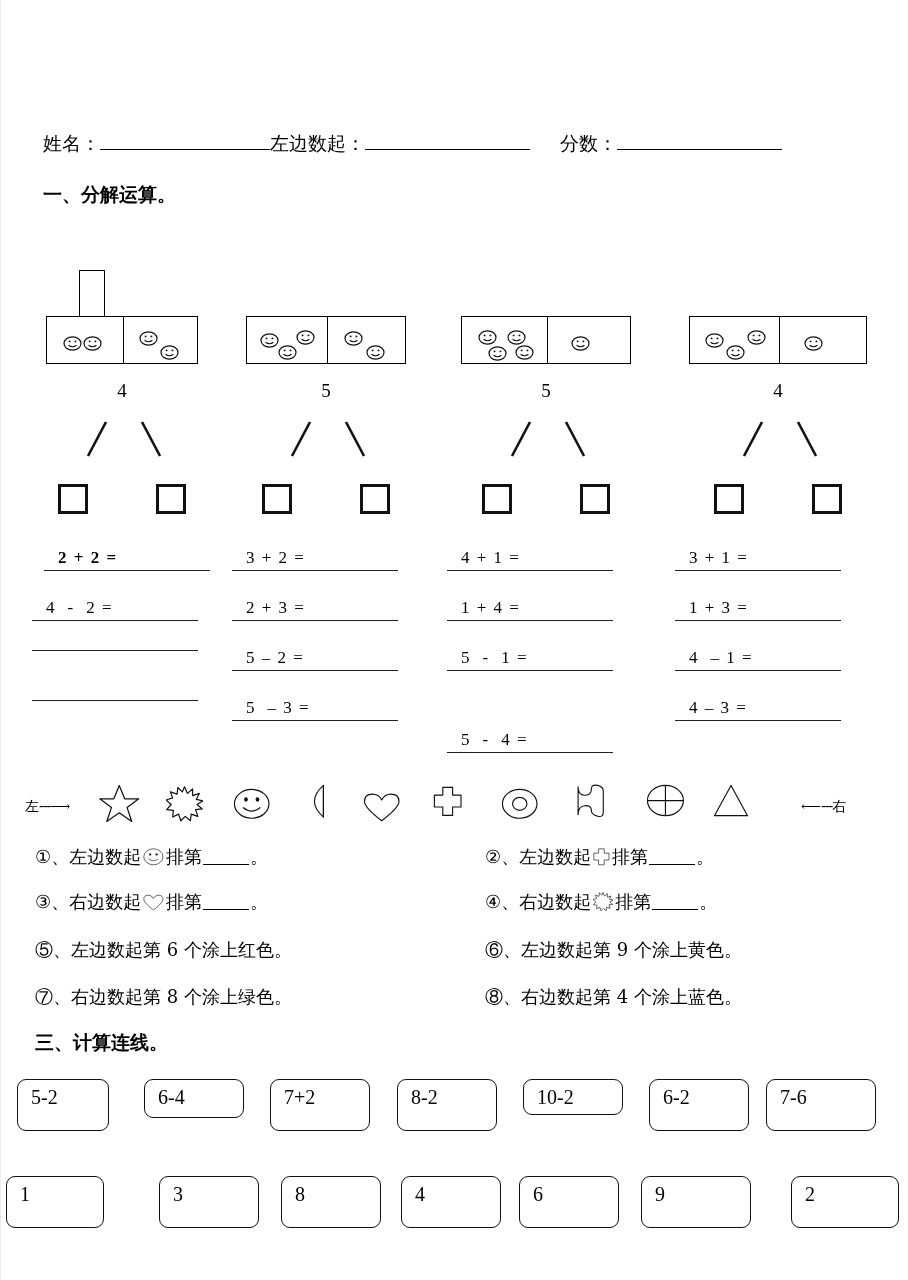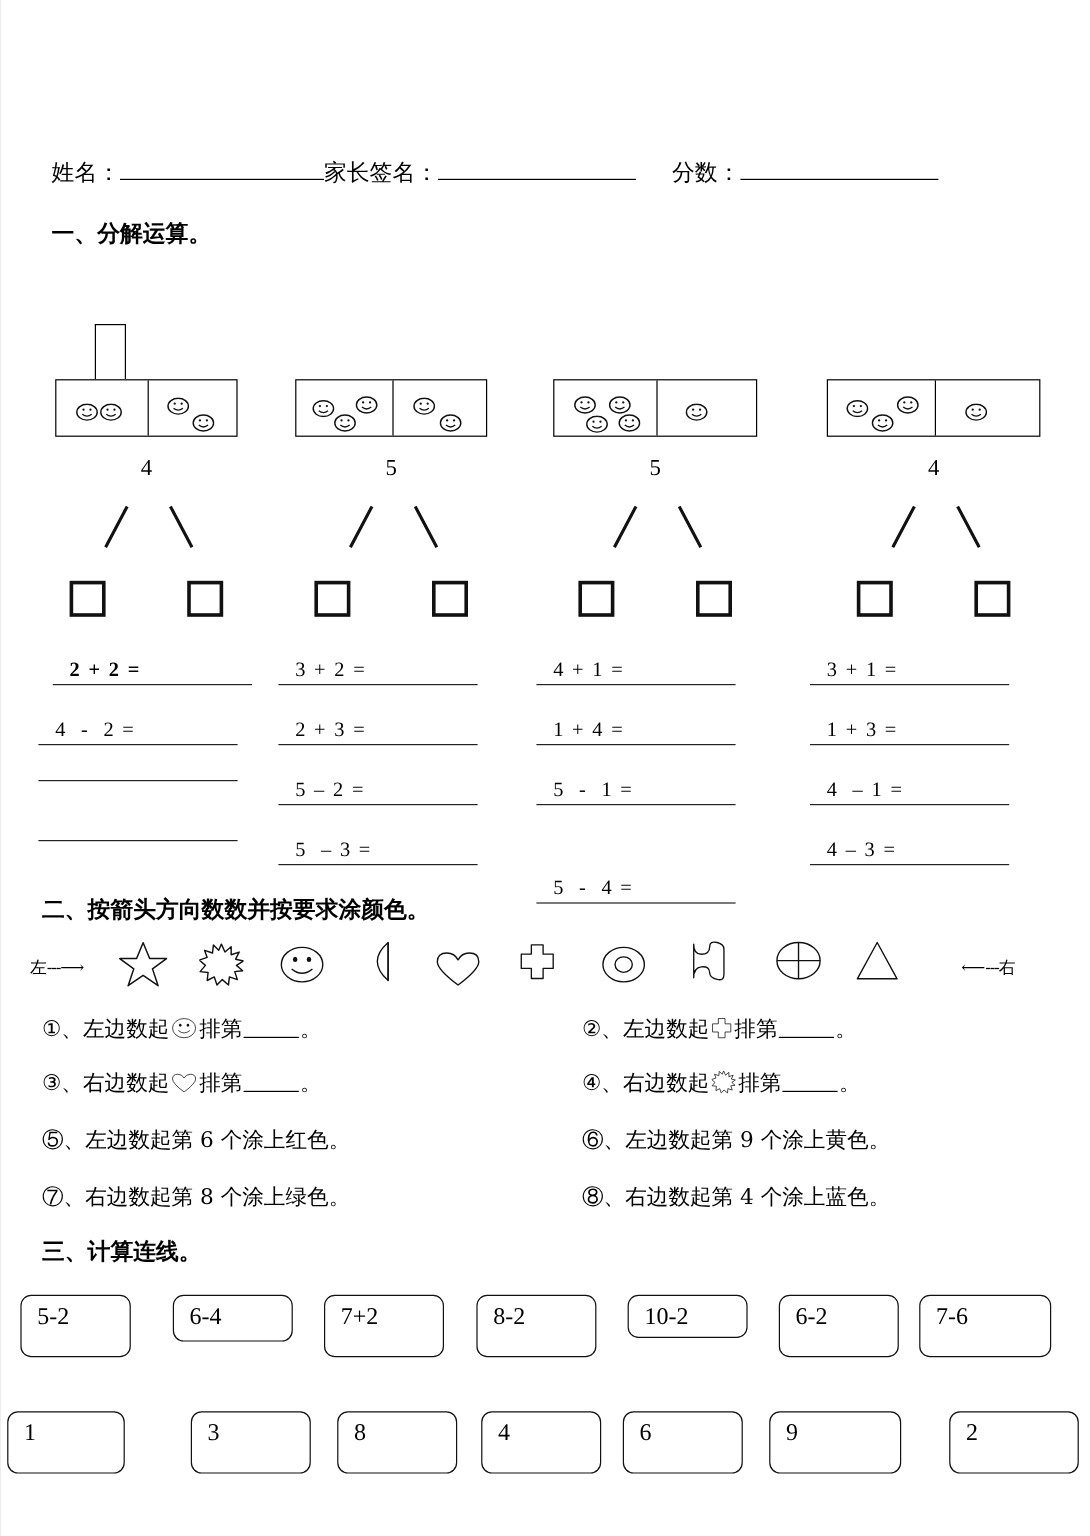--- a/index.html
+++ b/index.html
@@ -172,21 +172,21 @@
 </style>
 </head>
 <body>
 
 <div class="page">
 
 
   <div class="namerow">
     <span class="lbl">姓名：</span>
     <span class="rule r1"></span>
-    <span class="lbl">家长签名：</span>
+    <span class="lbl">左边数起：</span>
     <span class="rule r2"></span>
     <span class="lbl">分数：</span>
     <span class="rule r3"></span>
   </div>
 
   <div class="sec-head" id="sec1">一、分解运算。</div>
 
   <div id="groups-layer">
       <div class="chimney" style="left: 78px; top: 270px;"></div>
       <div class="domino" style="position: absolute; left: 45px; top: 316px; width: 152px;">
@@ -392,21 +392,20 @@
         </svg>
       </div>
       <div class="sqbox" style="left: 713px; top: 484px;"></div>
       <div class="sqbox" style="left: 811px; top: 484px;"></div>
       <div class="eq" style="left: 674px; top: 548px;">3 + 1 =</div>
       <div class="eq" style="left: 674px; top: 598px;">1 + 3 =</div>
       <div class="eq" style="left: 674px; top: 648px;">4  – 1 =</div>
       <div class="eq" style="left: 674px; top: 698px;">4 – 3 =</div>
     </div>
 
-  <div class="sec-head" id="sec2">二、按箭头方向数数并按要求涂颜色。</div>
 
   <div class="arrowlab" style="left:24px; top:798px;">
     <span>左</span><span style="letter-spacing:-1px;">---</span>⟶
   </div>
   <div class="arrowlab" style="left:800px; top:798px;">
     ⟵<span style="letter-spacing:-1px;">---</span><span>右</span>
   </div>
 
   <div id="shapes-layer">
       <div class="shape" style="left: 98px; top: 784px;">

